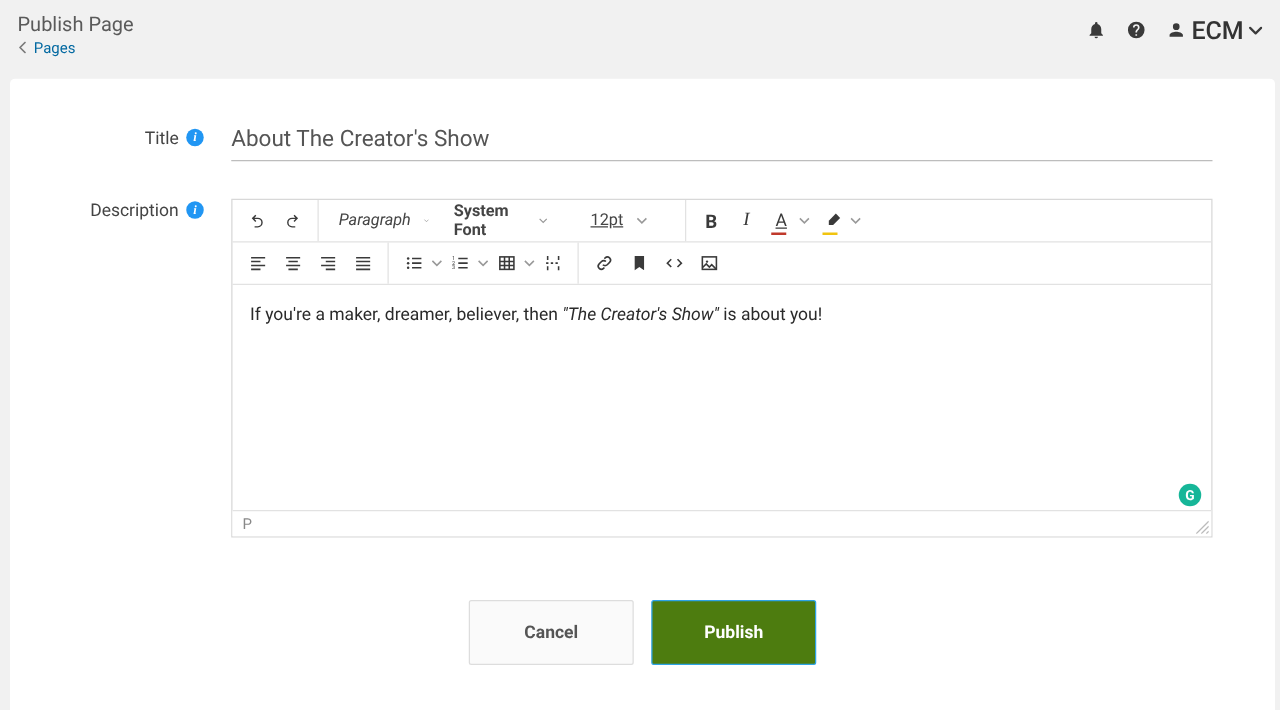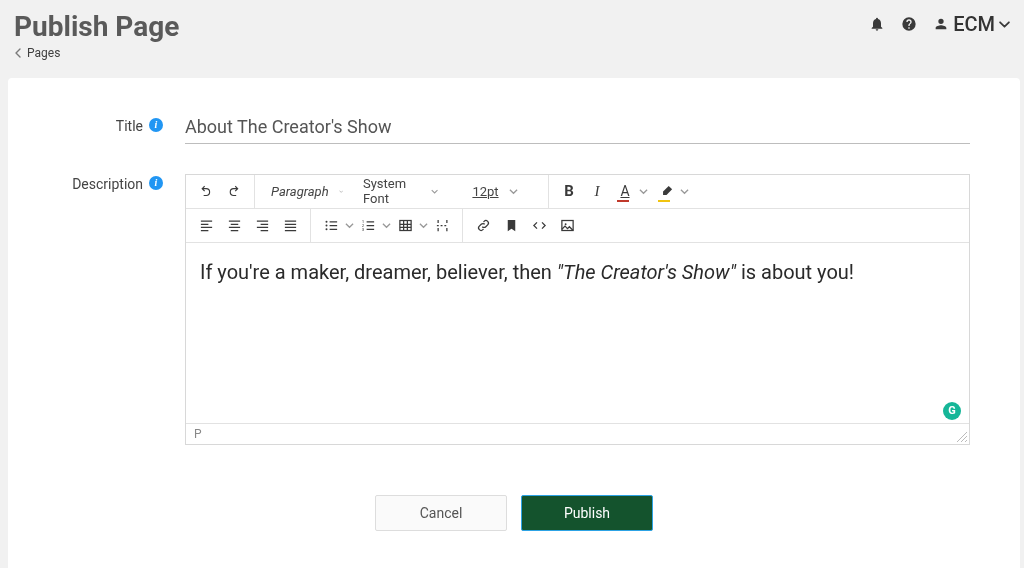--- a/index.html
+++ b/index.html
@@ -1,19 +1,19 @@
 <!DOCTYPE html>
 <html><head>
   <meta charset="utf-8">
   <style>
     * { margin:0; padding:0; box-sizing:border-box; }
     body { font-family:-apple-system,BlinkMacSystemFont,"Segoe UI",Roboto,Arial,sans-serif; background:#f1f1f1; width:1024px; height:568px; overflow:hidden; color:#333; }
     .header { display:flex; justify-content:space-between; align-items:flex-start; padding:10px 14px 8px 14px; }
-    .header-left .title { font-size:28px; color:#5a5a5a; font-weight:700; line-height:1.2; }
-    .breadcrumb { display:flex; align-items:center; gap:3px; margin-top:2px; font-size:12px; color:#404040; cursor:pointer; }
+    .header-left .title { font-size:16px; color:#5a5a5a; font-weight:400; line-height:1.2; }
+    .breadcrumb { display:flex; align-items:center; gap:3px; margin-top:2px; font-size:12px; color:#0369a1; cursor:pointer; }
     .header-right { display:flex; align-items:center; gap:16px; padding-top:2px; }
     .hdr-ico { color:#3a3a3a; cursor:pointer; display:flex; }
     .user { display:flex; align-items:center; gap:4px; font-size:20px; font-weight:500; color:#333; cursor:pointer; }
 
     .card { background:#fff; margin:10px 4px 0 8px; border-radius:4px 4px 0 0; padding:38px 50px 60px 50px; }
 
     .row { display:flex; margin-bottom:30px; }
     .row-label { width:105px; text-align:right; font-size:14px; color:#444; display:flex; justify-content:flex-end; align-items:flex-start; gap:6px; padding-top:2px; }
     .row-label .info { width:14px; height:14px; border-radius:50%; background:#2196f3; color:#fff; font-size:10px; font-weight:bold; display:inline-flex; align-items:center; justify-content:center; font-style:italic; font-family:serif; }
     .row-body { flex:1; padding-left:22px; }
@@ -24,32 +24,32 @@
     .tbar { display:flex; align-items:center; border-bottom:1px solid #e2e2e2; height:34px; }
     .tgroup { display:flex; align-items:center; height:100%; padding:0 6px; border-right:1px solid #e2e2e2; }
     .tgroup:last-child { border-right:0; }
     .tbtn { width:28px; height:28px; display:flex; align-items:center; justify-content:center; color:#3a3a3a; cursor:pointer; border-radius:3px; }
     .tsel { display:flex; align-items:center; gap:10px; padding:0 10px; font-size:13px; color:#444; cursor:pointer; }
     .tsel .chev { color:#999; font-size:10px; }
     .colorbtn { display:flex; align-items:center; position:relative; }
     .colorbtn .under { position:absolute; bottom:3px; left:6px; right:10px; height:2px; }
     .tdrop { display:flex; align-items:center; }
 
-    .editor-body { min-height:180px; padding:14px 14px; font-size:20px; line-height:1.5; color:#2a2a2a; outline:none; }
+    .editor-body { min-height:180px; padding:14px 14px; font-size:14px; line-height:1.5; color:#2a2a2a; outline:none; }
     .editor-body em { font-style:italic; }
 
     .editor-path { border-top:1px solid #e2e2e2; padding:3px 8px; font-size:12px; color:#888; position:relative; background:#fff; }
     .resize-grip { position:absolute; right:2px; bottom:2px; }
 
     .badge-g { position:absolute; right:8px; bottom:24px; width:18px; height:18px; border-radius:50%; background:#16b698; color:#fff; font-size:11px; font-weight:bold; display:flex; align-items:center; justify-content:center; cursor:pointer; }
 
     .actions { display:flex; margin-top:50px; justify-content:center; gap:14px; }
-    .btn { width:132px; height:36px; display:flex; align-items:center; justify-content:center; font-size:14px; cursor:pointer; border-radius:2px; }
+    .btn { width:132px; height:52px; display:flex; align-items:center; justify-content:center; font-size:14px; cursor:pointer; border-radius:2px;font-weight:bold; }
     .btn-cancel { border:1px solid #ddd; background:#fafafa; color:#555; }
-    .btn-publish { border:1px solid #2da3e5; background:#14532d; color:#fff; }
+    .btn-publish { border:1px solid #2da3e5; background:#4d7c0f; color:#fff; }
 
     svg { display:block; }
   </style>
 </head>
 <body>
 
 <div class="header">
   <div class="header-left">
     <div class="title">Publish Page</div>
     <div class="breadcrumb">
@@ -117,21 +117,21 @@
                 </svg>
               </span>
           </div>
           <div class="tgroup">
             <span class="tsel" style="width:92px;justify-content:space-between;font-style:italic;">
               <span>Paragraph</span>
               <svg class="chev" width="9" height="9" viewBox="0 0 10 10">
                   <path d="M1 3 L5 7 L9 3" stroke="#999" stroke-width="1.4" fill="none"></path>
                 </svg>
             </span>
-            <span class="tsel" style="width:95px;justify-content:space-between;">
+            <span class="tsel" style="width:95px;justify-content:space-between;font-weight:bold;">
               <span>System Font</span>
               <svg class="chev" width="9" height="9" viewBox="0 0 10 10">
                   <path d="M1 3 L5 7 L9 3" stroke="#999" stroke-width="1.4" fill="none"></path>
                 </svg>
             </span>
             <span class="tsel" style="width:94px;justify-content:center;text-decoration:underline;">
               <span>12pt</span>
               <svg class="chev" width="9" height="9" viewBox="0 0 10 10">
                   <path d="M1 3 L5 7 L9 3" stroke="#999" stroke-width="1.4" fill="none"></path>
                 </svg>

